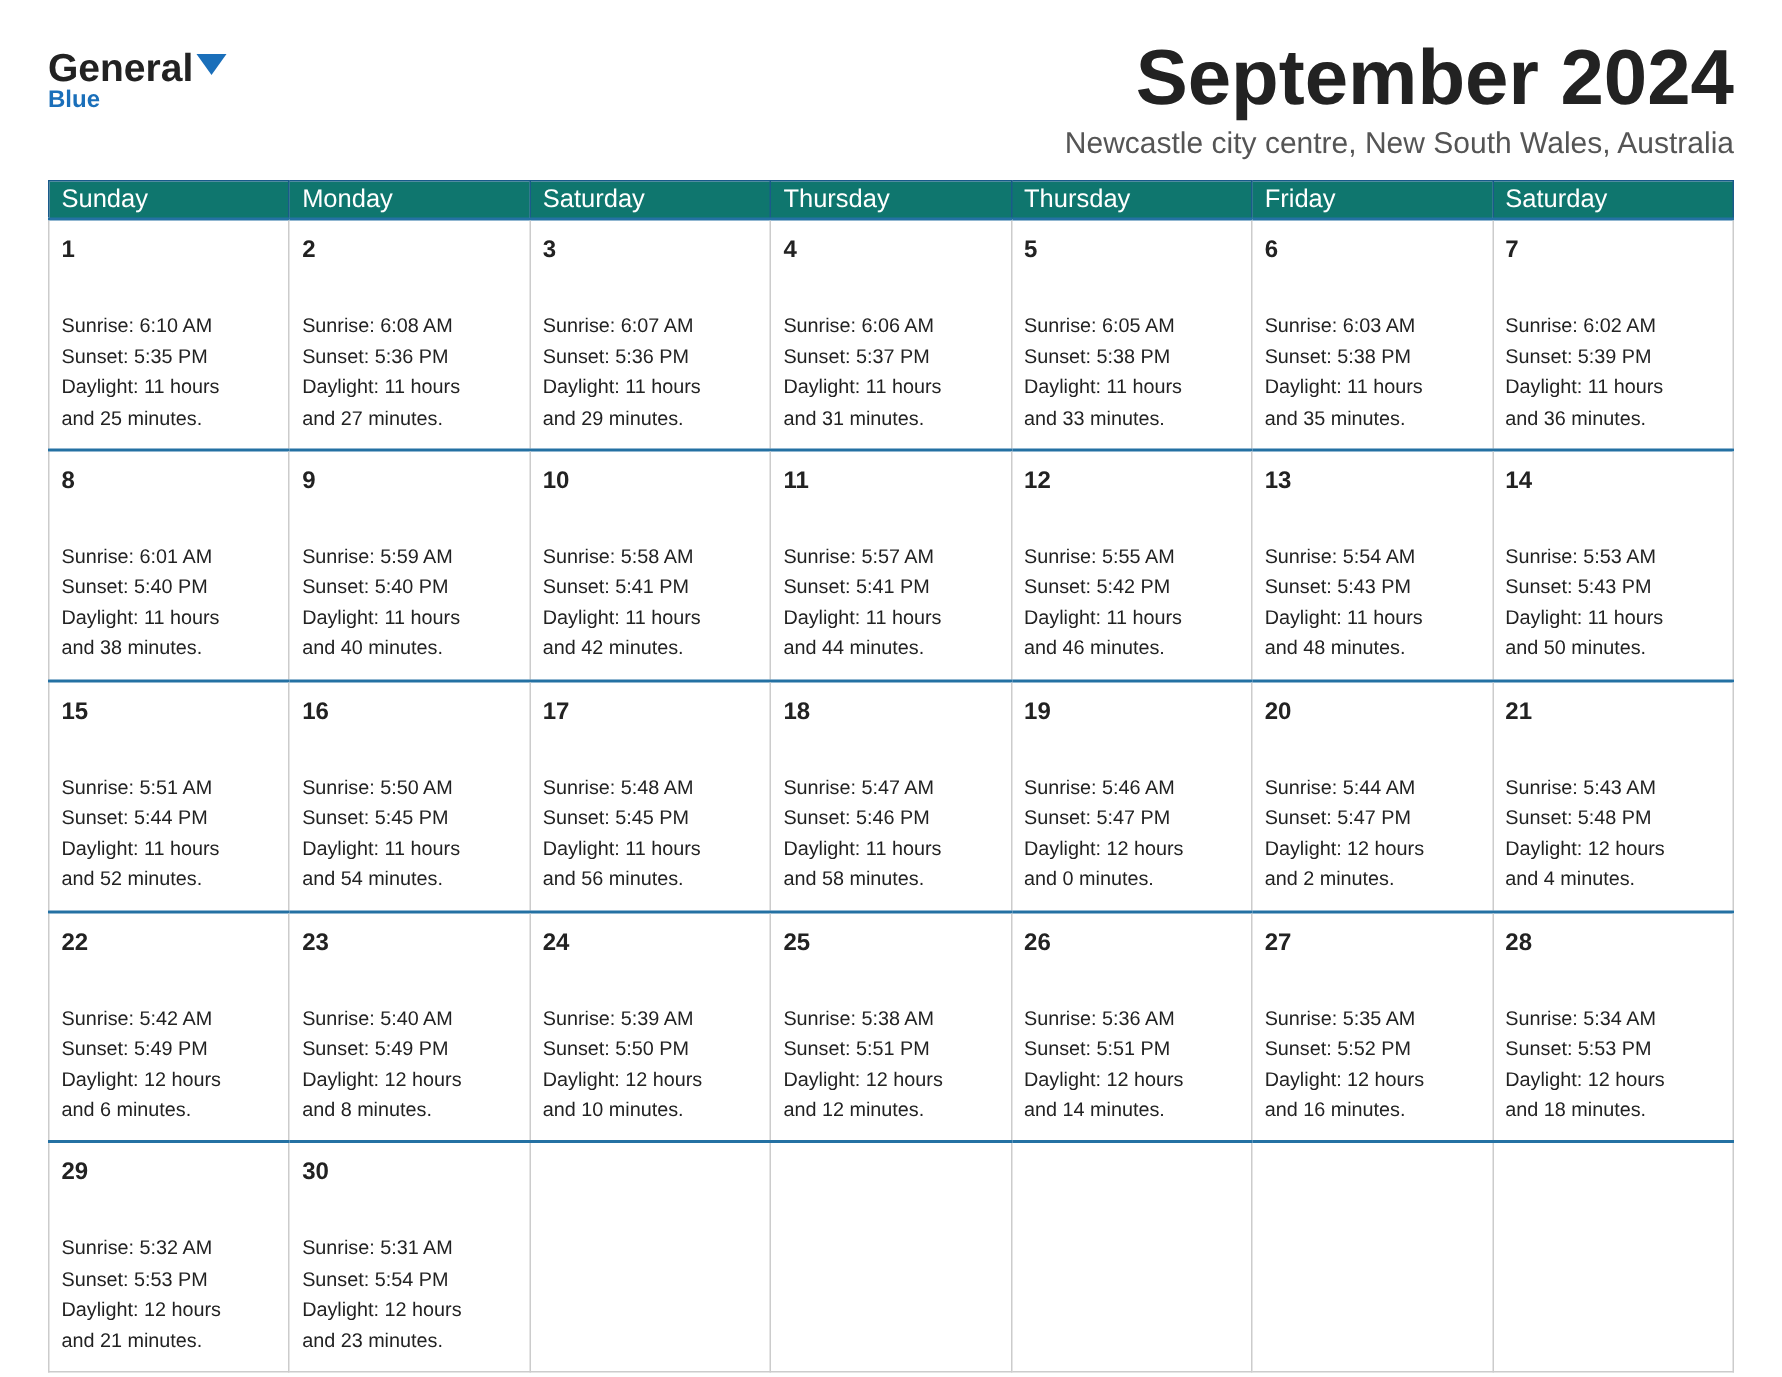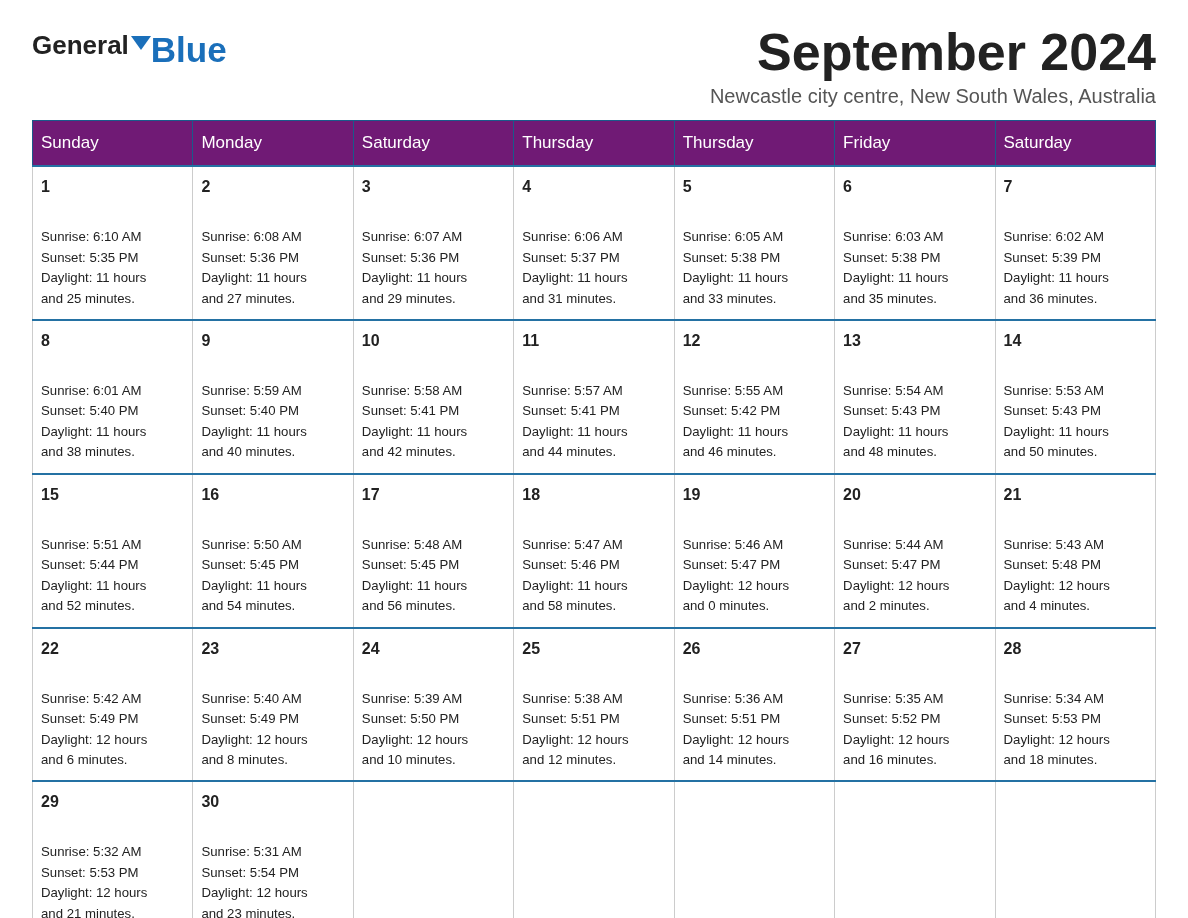--- a/index.html
+++ b/index.html
@@ -12,33 +12,33 @@
       padding: 24px 32px 32px 32px;
     }
     .header-area {
       display: flex;
       justify-content: space-between;
       align-items: flex-start;
       margin-bottom: 8px;
     }
     .logo {
       display: flex;
-      flex-direction: row;
+      flex-direction: column;
       align-items: flex-start;
       margin-top: 8px;
       text-align: right;
     }
     .logo-text-general {
       font-size: 26px;
       font-weight: bold;
       color: #222;
       line-height: 1;
     }
     .logo-text-blue {
-      font-size: 35px;
+      font-size: 16px;
       font-weight: bold;
       color: #1a6fba;
       line-height: 1;
     }
     .logo-triangle {
       display: inline-block;
       width: 0;
       height: 0;
       border-left: 10px solid transparent;
       border-right: 10px solid transparent;
@@ -66,23 +66,23 @@
       font-size: 20px;
       color: #555;
       margin-top: 4px;
     }
     .calendar-table {
       width: 100%;
       border-collapse: collapse;
       margin-top: 12px;
     }
     .calendar-table th {
-      background-color: #701a75;
+      background-color: #0f766e;
       color: #fff;
-      padding: 12px 8px;
+      padding: 2px 8px;
       text-align: left;
       font-size: 17px;
       font-weight: normal;
       border: 1px solid #1a5a8a;
     }
     .calendar-table td {
       vertical-align: top;
       padding: 8px 8px 10px 8px;
       border: 1px solid #ccc;
       border-top: 2px solid #2471a3;

